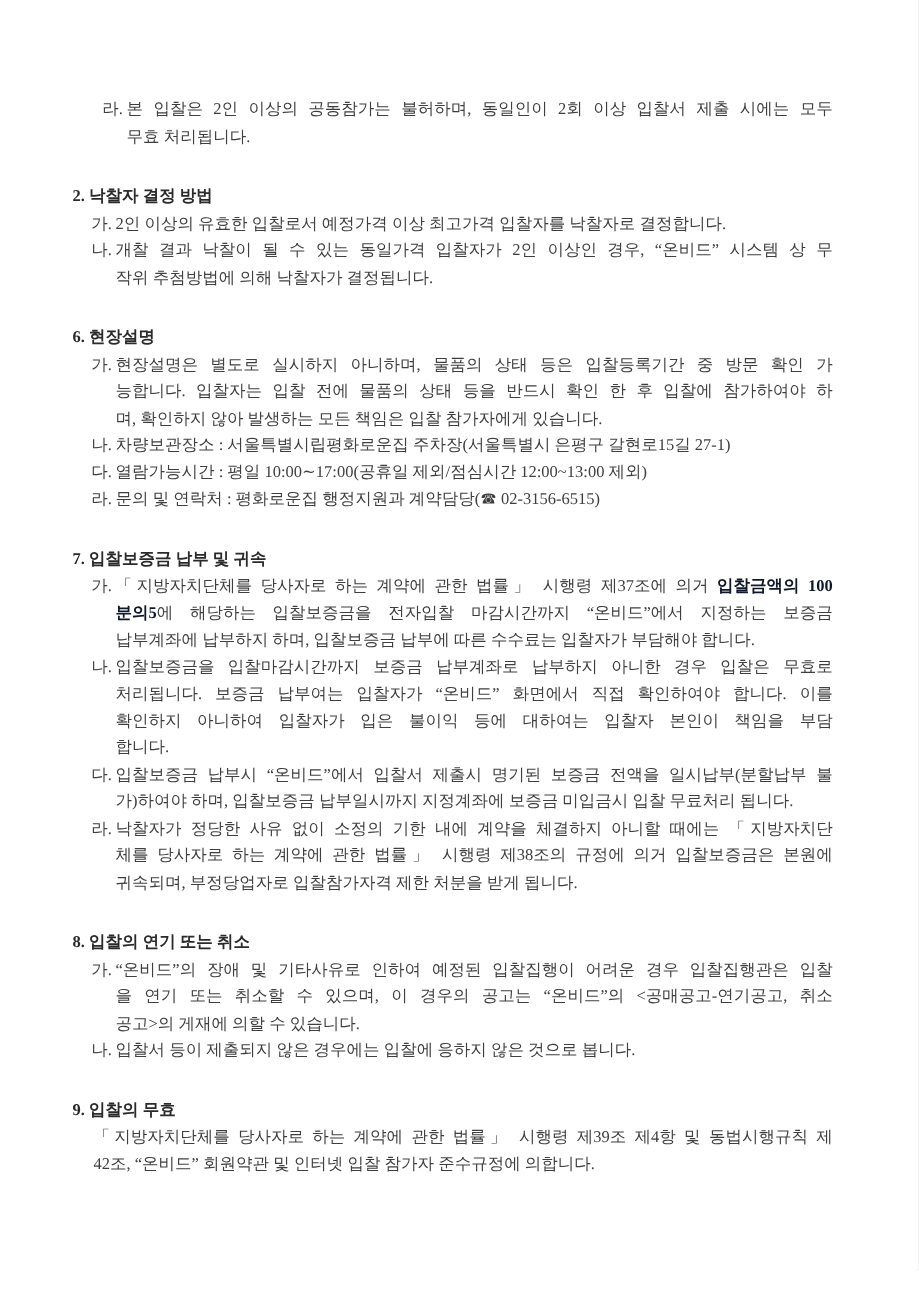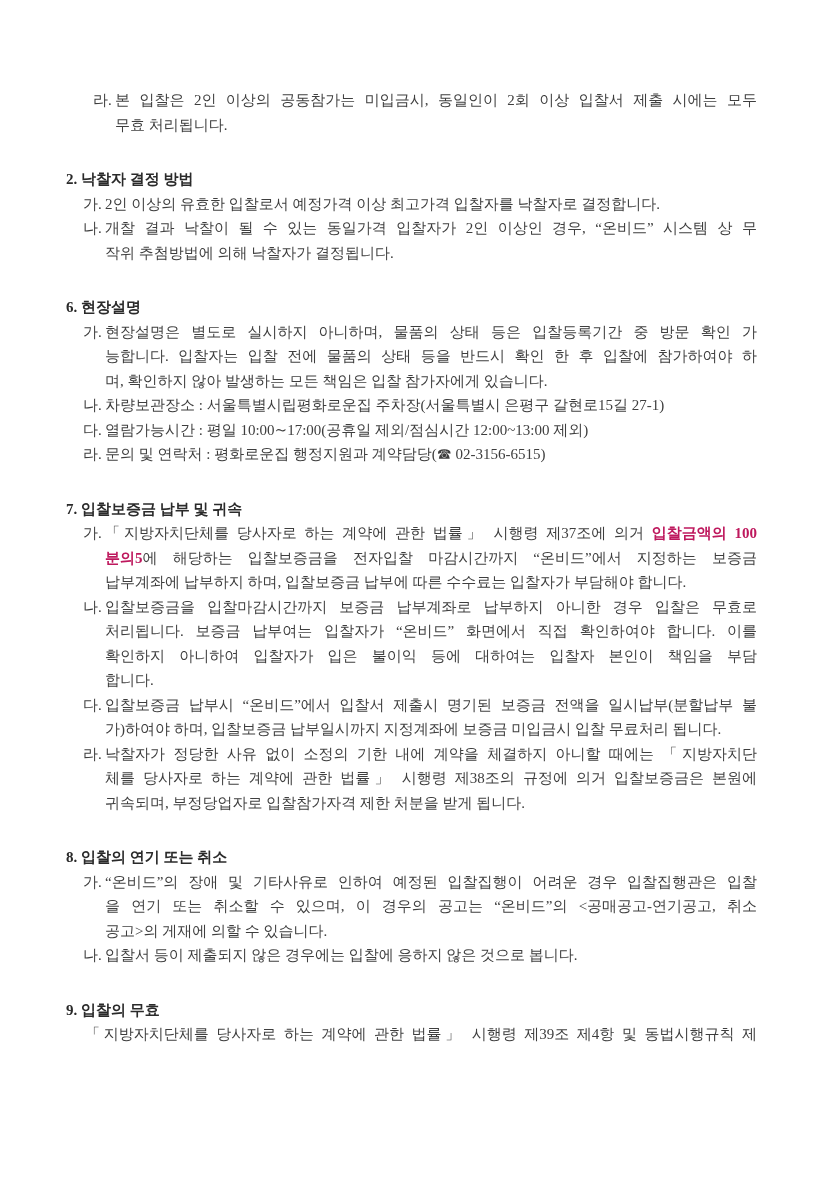--- a/index.html
+++ b/index.html
@@ -28,33 +28,33 @@
   .items{padding-left:17px;}
   .item{display:flex;align-items:flex-start;}
   .item.no-label{display:block;padding-left:2px;}
   .label{flex:0 0 22px;white-space:nowrap;}
   .item-body{flex:1 1 auto;min-width:0;}
   .line{white-space:nowrap;}
   .line.just{
     text-align:justify;
     text-align-last:justify;
   }
-  .b{font-weight:bold;color:#be185d;}
+  .b{font-weight:bold;color:#0f172a;}
 </style>
 </head>
 <body>
 
 <div class="page">
   <div class="doc">
       <div class="doc-section sec-intro">
         <div class="items">
           <div class="item">
             <span class="label">라.</span>
             <div class="item-body">
-              <div class="line just">본 입찰은 2인 이상의 공동참가는 미입금시, 동일인이 2회 이상 입찰서 제출 시에는 모두</div>
+              <div class="line just">본 입찰은 2인 이상의 공동참가는 불허하며, 동일인이 2회 이상 입찰서 제출 시에는 모두</div>
               <div class="line">무효 처리됩니다.</div>
             </div>
           </div>
         </div>
       </div>
       <div class="doc-section sec-s5">
         <div class="sec-heading">2. 낙찰자 결정 방법</div>
         <div class="items">
           <div class="item">
             <span class="label">가.</span>
@@ -157,18 +157,19 @@
             </div>
           </div>
         </div>
       </div>
       <div class="doc-section sec-s9">
         <div class="sec-heading">9. 입찰의 무효</div>
         <div class="items">
           <div class="item no-label">
             <div class="item-body">
               <div class="line just">「지방자치단체를 당사자로 하는 계약에 관한 법률」 시행령  제39조 제4항 및 동법시행규칙 제</div>
+              <div class="line">42조, “온비드” 회원약관 및 인터넷 입찰 참가자 준수규정에 의합니다.</div>
             </div>
           </div>
         </div>
       </div>
     </div>
 </div>
 
 </body></html>

